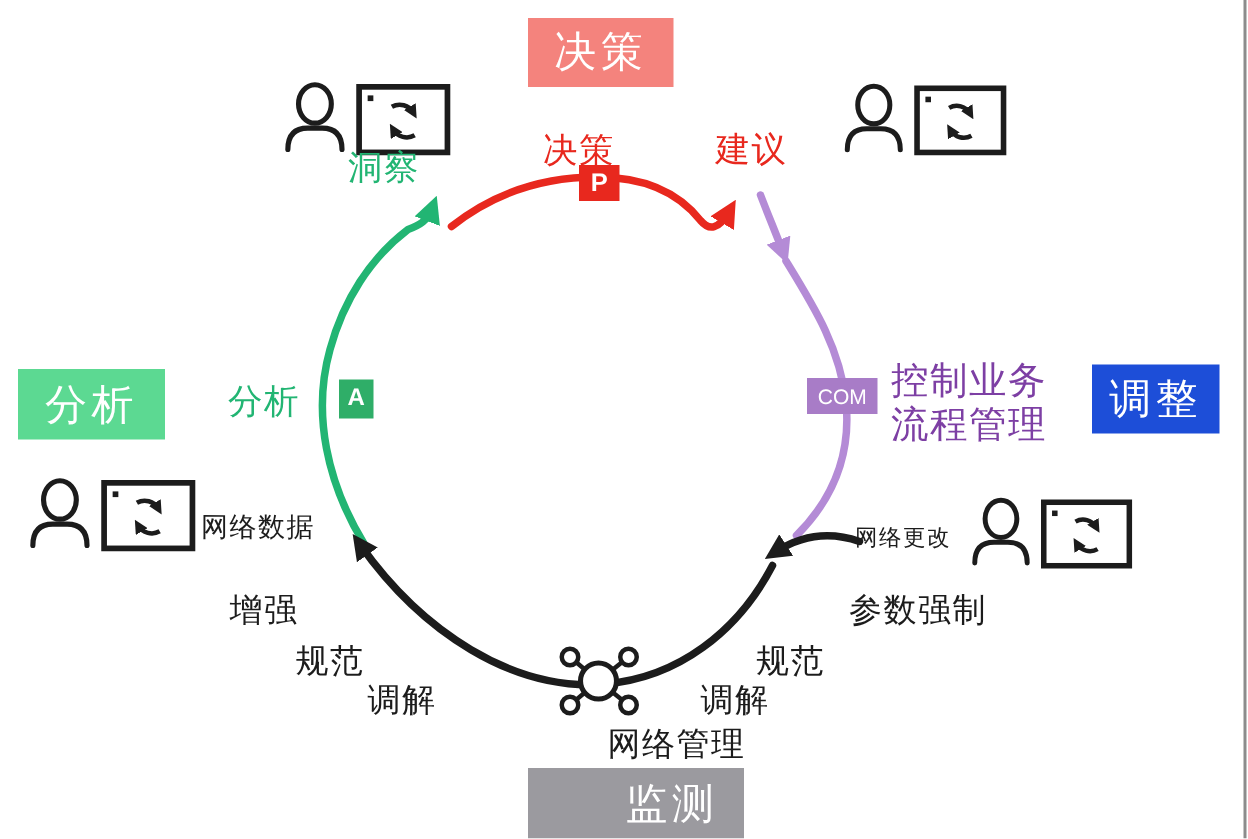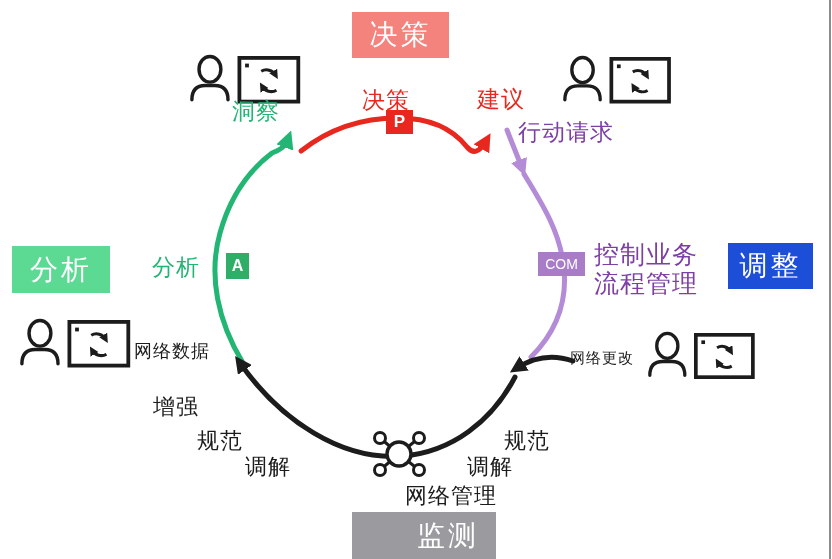--- a/index.html
+++ b/index.html
@@ -84,31 +84,31 @@
   <div class="stage-box" style="left: 728px; top: 243px; width: 85px; height: 46px; background-color: #1d4ed8;">调整</div>
   <div class="stage-box" style="left: 352px; top: 512px; width: 96px; height: 47px; background-color: rgb(155, 154, 159); padding-left: 48px;">监测</div>
 
   <div class="badge" style="left: 386px; top: 110px; width: 27px; height: 24px; font-size: 17px; background-color: rgb(232, 40, 30);">P</div>
   <div class="badge" style="left: 226px; top: 253px; width: 23px; height: 26px; font-size: 16px; background-color: rgb(47, 174, 104);">A</div>
   <div class="badge" style="left: 538px; top: 252px; width: 47px; height: 24px; font-size: 14px; font-weight: normal; background-color: rgb(168, 124, 199);">COM</div>
 
   <div class="lbl green" style="left:232px;top:96px;">洞察</div>
   <div class="lbl red" style="left:362px;top:85px;">决策</div>
   <div class="lbl red" style="left:477px;top:84px;">建议</div>
-  <div class="lbl purple" style="left:518px;top:117px;">行动请求</div>
   <div class="lbl green" style="left:152px;top:252px;">分析</div>
 
   <div class="lbl purple two-line" style="left:594px;top:240px;">
     <div>控制业务</div>
     <div>流程管理</div>
   </div>
 
   <div class="lbl" style="left:134px;top:339px;font-size:18px;">网络数据</div>
   <div class="lbl" style="left:153px;top:392px;font-size:22px;">增强</div>
   <div class="lbl" style="left:197px;top:426px;font-size:22px;">规范</div>
   <div class="lbl" style="left:245px;top:452px;font-size:22px;">调解</div>
   <div class="lbl" style="left:360px;top:481px;font-size:22px;margin-left:45px;">网络管理</div>
   <div class="lbl" style="left:467px;top:452px;font-size:22px;">调解</div>
   <div class="lbl" style="left:504px;top:426px;font-size:22px;">规范</div>
+  <div class="lbl" style="left:566px;top:392px;font-size:22px;">参数强制</div>
   <div class="lbl" style="left:570px;top:349px;font-size:15px;">网络更改</div>
 
   <div id="right-border"></div>
 </div>
 
 </body></html>

